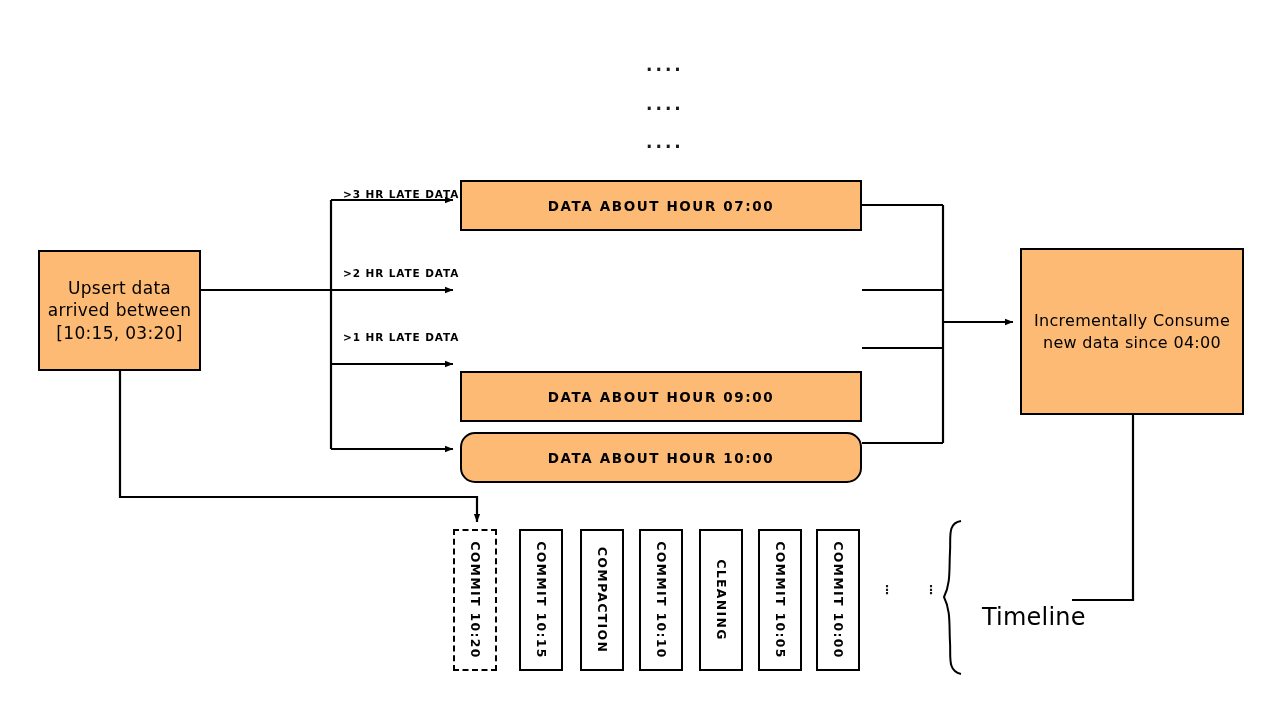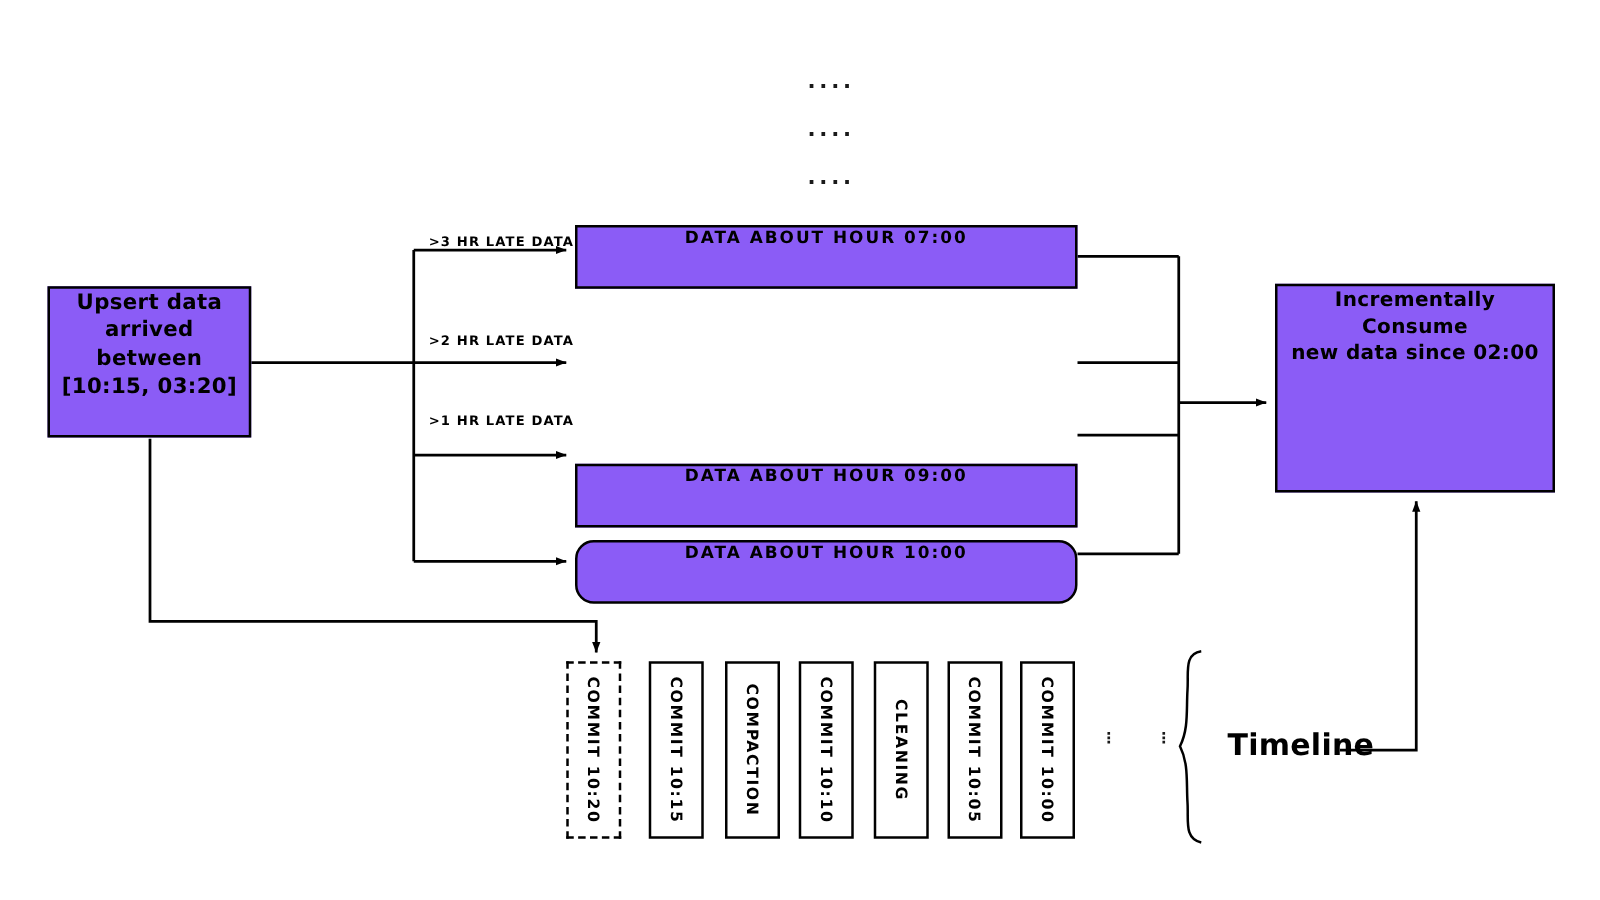--- a/index.html
+++ b/index.html
@@ -29,32 +29,34 @@
     width: 1280px;
     height: 720px;
     pointer-events: none;
   }
 
   
   .node {
     position: absolute;
     box-sizing: border-box;
     border: 2.5px solid #000;
-    background: #8b5cf6;
+    background: #fdba74;
     display: flex;
+    align-items: center;
     justify-content: center;
     text-align: center;
   }
 
   
   .hand {
     font-family: "DejaVu Sans", sans-serif;
-    font-weight: 700;
+    font-weight: 400;
     letter-spacing: 0.3px;
     line-height: 1.32;
+    margin-top: 21px;
   }
   
   .caps {
     font-family: "DejaVu Sans", sans-serif;
     font-weight: 700;
     text-transform: uppercase;
     letter-spacing: 1.6px;
   }
 
   #upsert-node {
@@ -222,21 +224,21 @@
   <div class="node caps hour-node" id="hour-node-2">
     <span>DATA ABOUT HOUR 09:00</span>
   </div>
   <div class="node caps hour-node" id="hour-node-3">
     <span>DATA ABOUT HOUR 10:00</span>
   </div>
 
   <div class="node hand" id="consume-node">
     <div>
       <div>Incrementally Consume</div>
-      <div>new data since 02:00</div>
+      <div>new data since 04:00</div>
     </div>
   </div>
 
   <div class="chip dashed" style="left:453px;">
     <span class="chip-label">COMMIT 10:20</span>
   </div>
   <div class="chip" style="left:519px;">
     <span class="chip-label">COMMIT 10:15</span>
   </div>
   <div class="chip" style="left:580px;">

